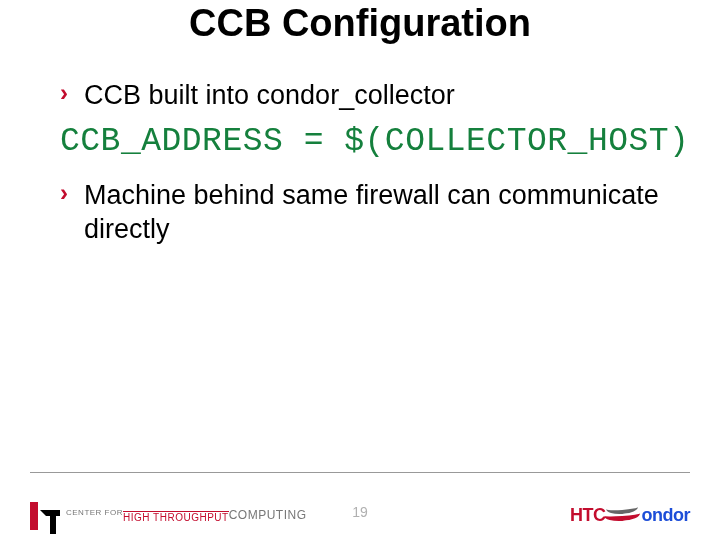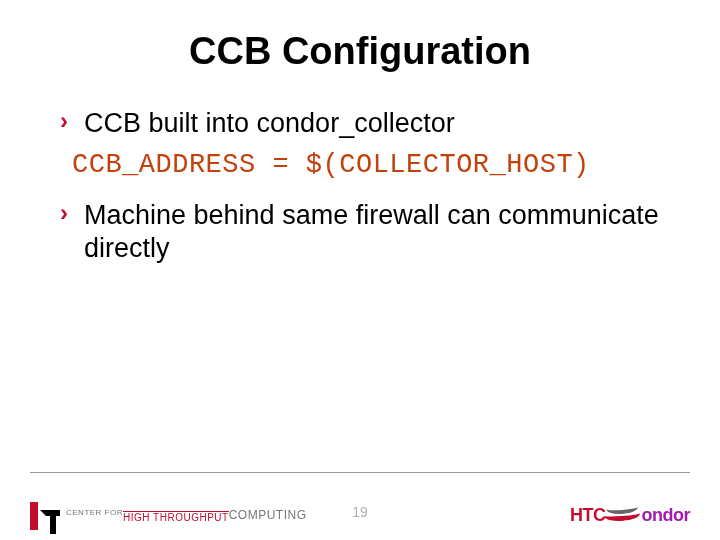--- a/index.html
+++ b/index.html
@@ -1,39 +1,39 @@
 <!DOCTYPE html>
 <html><head>
 <meta charset="utf-8">
 <style>
   * { margin: 0; padding: 0; box-sizing: border-box; }
   html, body { width: 720px; height: 540px; font-family: Arial, Helvetica, sans-serif; background: #fff; overflow: hidden; }
   .slide { width: 720px; height: 540px; position: relative; }
-  .title { font-size: 38px; font-weight: bold; color: #000; text-align: center; padding-top: 30px; padding-bottom: 10px; }
+  .title { font-size: 38px; font-weight: bold; color: #000; text-align: center; padding-top: 2px; padding-bottom: 10px; }
   .content { padding-left: 60px; padding-right: 40px; padding-top: 24px; }
   .bulleted { position: relative; padding-left: 24px; margin-bottom: 6px; }
   .chevron { position: absolute; left: 0; top: 2px; font-size: 24px; color: #c30d2e; font-weight: bold; line-height: 1; }
   .bullet-text { font-size: 27px; color: #000; line-height: 1.25; text-align: center; }
-  .code-line { font-family: "Courier New", Courier, monospace; font-size: 27px; color: #c2410c; letter-spacing: 0.5px; line-height: 1.4; margin-left: 12px; margin-bottom: 4px; white-space: pre; }
+  .code-line { font-family: "Courier New", Courier, monospace; font-size: 33px; color: #15803d; letter-spacing: 0.5px; line-height: 1.4; margin-left: 0; margin-bottom: 4px; white-space: pre; }
   .footer { position: absolute; left: 0; right: 0; bottom: 0; height: 68px; }
   .footrule { position: absolute; left: 30px; right: 30px; top: 0; height: 1px; background: #999; }
   .pagenum { position: absolute; left: 50%; transform: translateX(-50%); bottom: 20px; color: #b0b0b0; font-size: 14px; }
   .logo-left { position: absolute; left: 30px; bottom: 10px; display: flex; align-items: center; gap: 6px; }
   .ht-mark { display: flex; align-items: flex-end; gap: 2px; }
   .ht-h { width: 8px; height: 28px; background: #c30d2e; }
   .ht-t { width: 20px; height: 20px; border-top: 6px solid #000; border-left: 6px solid transparent; position: relative; }
   .ht-t::after { content: ""; position: absolute; left: 4px; top: -6px; width: 6px; height: 24px; background: #000; }
   .left-text { display: flex; flex-direction: row; line-height: 1; }
   .left-text .line1 { font-size: 8px; color: #777; letter-spacing: 0.5px; }
   .left-text .line2 { font-size: 10px; color: #c30d2e; font-weight: normal; letter-spacing: 0.5px; border-top: 1px solid #c30d2e; margin-top: 2px; padding-top: 1px; }
   .left-text .line3 { font-size: 12px; color: #777; letter-spacing: 0.5px; }
   .logo-right { position: absolute; right: 30px; bottom: 8px; display: flex; align-items: center; }
   .rt-text { font-size: 18px; font-weight: bold; letter-spacing: -0.5px; }
   .rt-ht { color: #c30d2e; }
-  .rt-c  { color: #a21caf; }
+  .rt-c  { color: #1d4ed8; }
   .rt-bird { width: 36px; height: 22px; position: relative; margin-right: 2px; margin-left: -2px; margin-bottom: 12px; }
   .rt-bird::before { content: ""; position: absolute; left: 0; top: 10px; width: 36px; height: 8px; border-bottom: 5px solid #c30d2e; border-radius: 0 0 60% 60%; transform: rotate(-4deg); }
   .rt-bird::after { content: ""; position: absolute; left: 2px; top: 4px; width: 32px; height: 8px; border-bottom: 4px solid #666; border-radius: 0 0 60% 60%; transform: rotate(-4deg); }
 </style>
 </head>
 <body>
 
 <div class="slide">
 
   <h1 class="title">CCB Configuration</h1>

